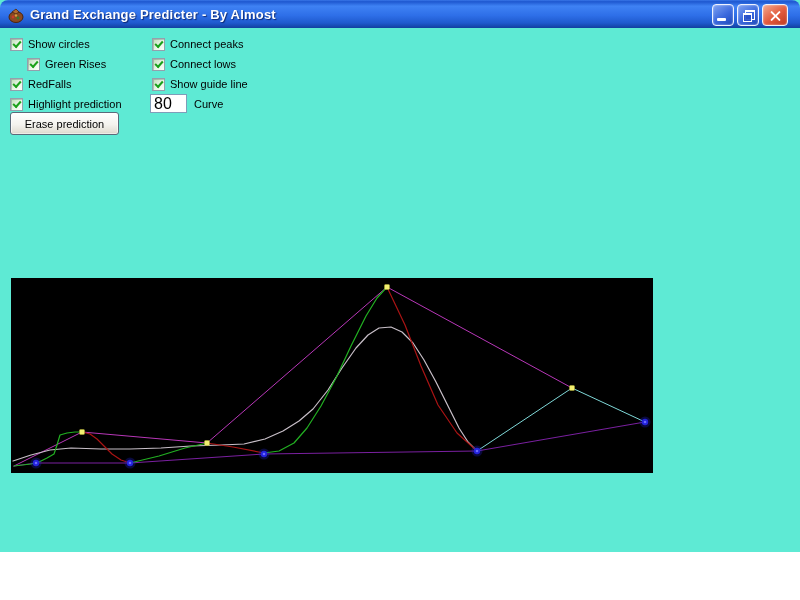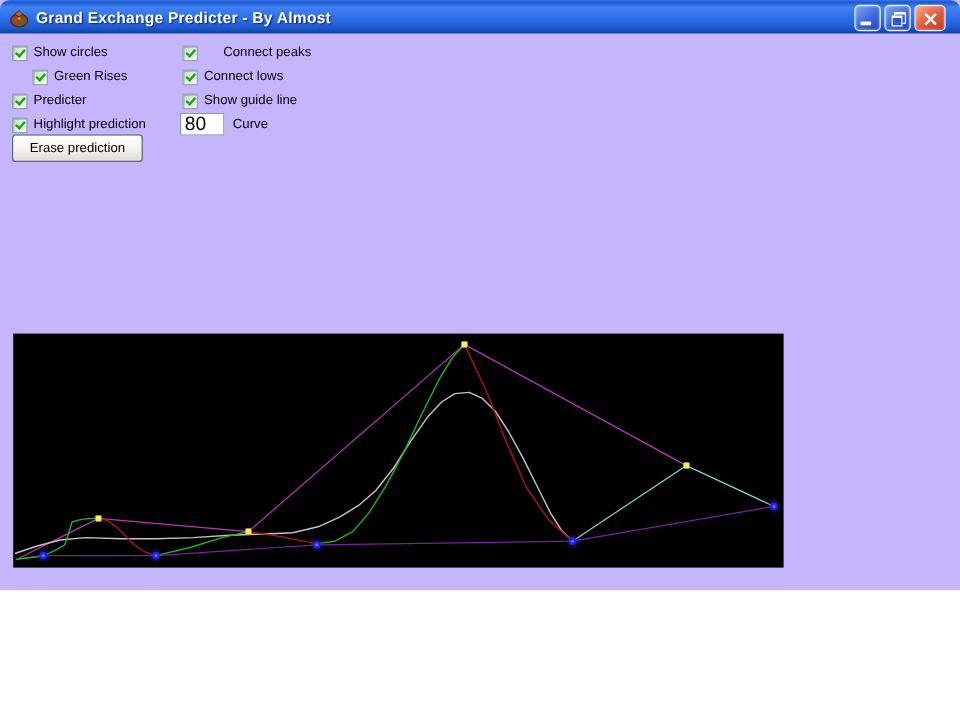--- a/index.html
+++ b/index.html
@@ -1,17 +1,17 @@
 <!DOCTYPE html>
 <html><head>
 <meta charset="utf-8">
 <style>
   * { box-sizing: border-box; }
   body { margin:0; font-family:"Liberation Sans", sans-serif; background:#fff; }
-  .window { position:relative; width:800px; height:492px; background:#c4b5fd; overflow:hidden; }
+  .window { position:relative; width:800px; height:552px; background:#5eead4; overflow:hidden; }
 
   
   .titlebar {
     position:absolute; left:0; top:0; width:800px; height:28px;
     border-radius:8px 8px 0 0;
     background:linear-gradient(180deg,#3a77e8 0%,#1e58d0 6%,#3f82f4 22%,#2e6fe8 55%,#1f5ace 82%,#11409f 100%);
     display:flex; align-items:center;
   }
   .app-icon { width:17px; height:17px; margin-left:7px; flex:0 0 auto; }
   .title-text { color:#fff; font-weight:bold; font-size:13px; margin-left:6px;
@@ -90,28 +90,28 @@
   <div class="chk-row" style="left:10px; top:37px;">
     <span class="chk-box checked"></span>
     <span class="chk-label">Show circles</span>
   </div>
   <div class="chk-row" style="left:10px; top:57px;margin-left:17px;">
     <span class="chk-box checked"></span>
     <span class="chk-label">Green Rises</span>
   </div>
   <div class="chk-row" style="left:10px; top:77px;">
     <span class="chk-box checked"></span>
-    <span class="chk-label">Predicter</span>
+    <span class="chk-label">RedFalls</span>
   </div>
   <div class="chk-row" style="left:10px; top:97px;">
     <span class="chk-box checked"></span>
     <span class="chk-label">Highlight prediction</span>
   </div>
 
-  <div class="chk-row" style="left:152px; top:37px;gap:16px;">
+  <div class="chk-row" style="left:152px; top:37px;">
     <span class="chk-box checked"></span>
     <span class="chk-label">Connect peaks</span>
   </div>
   <div class="chk-row" style="left:152px; top:57px;">
     <span class="chk-box checked"></span>
     <span class="chk-label">Connect lows</span>
   </div>
   <div class="chk-row" style="left:152px; top:77px;">
     <span class="chk-box checked"></span>
     <span class="chk-label">Show guide line</span>

